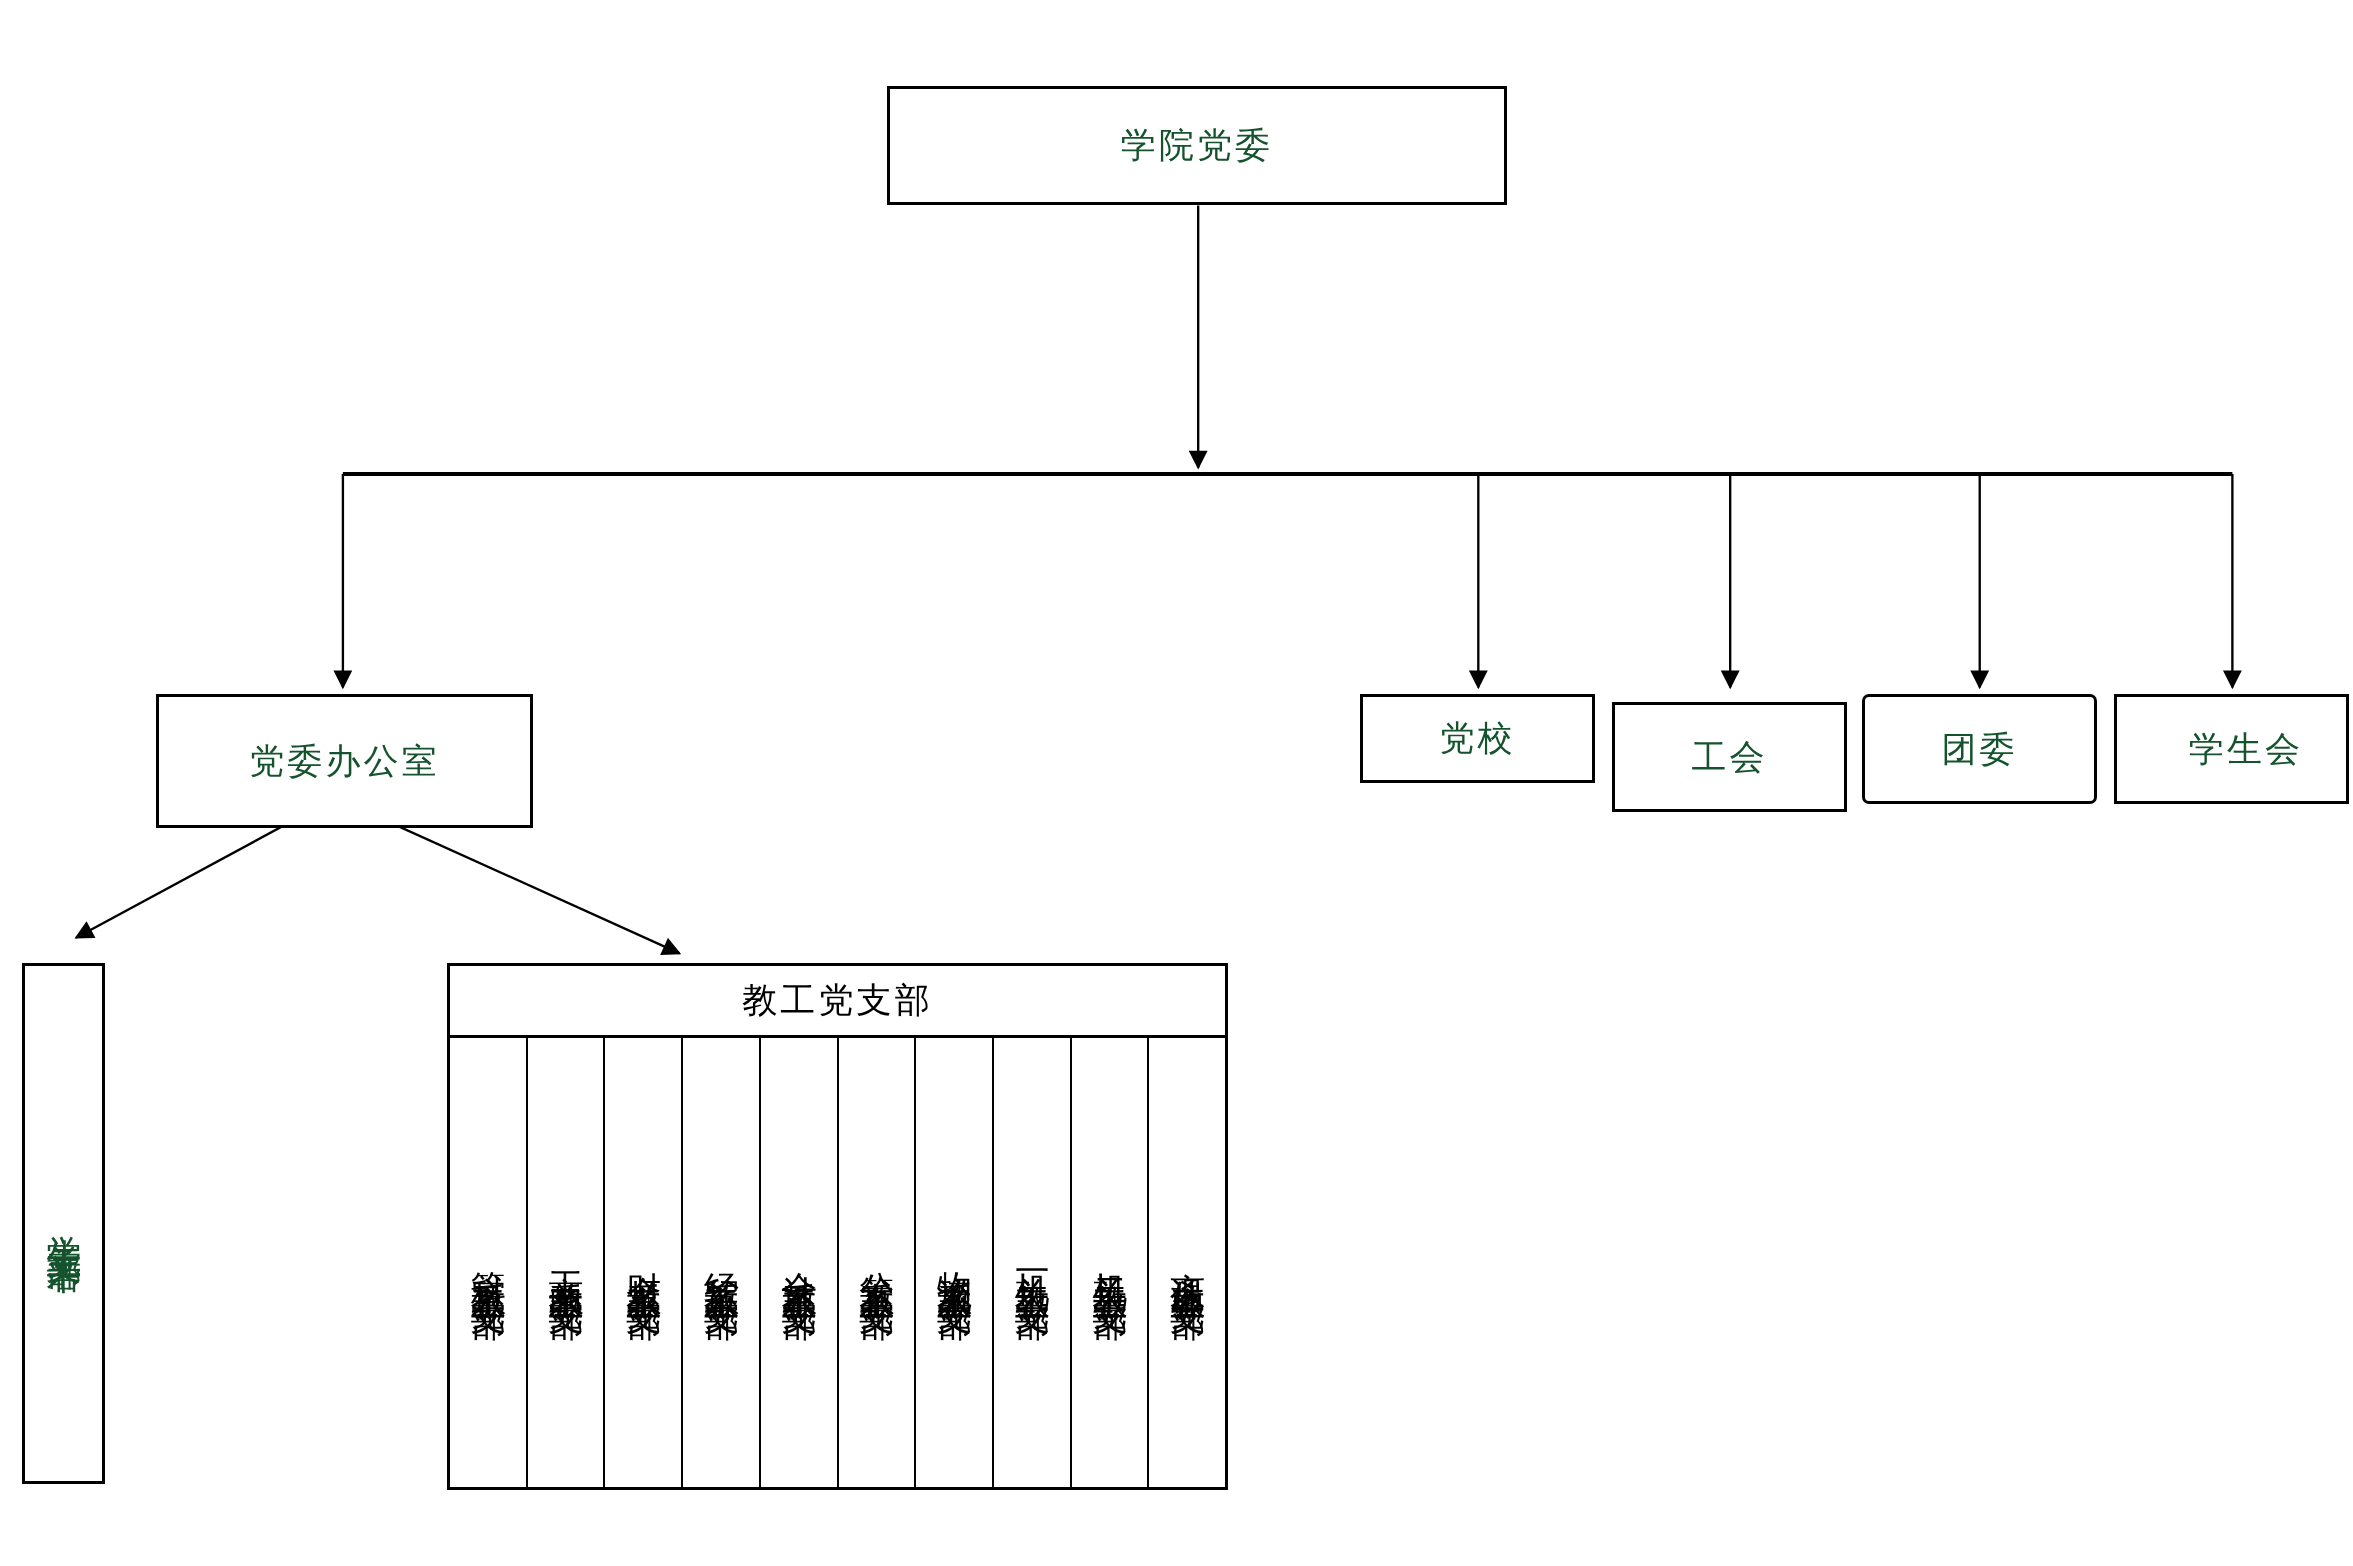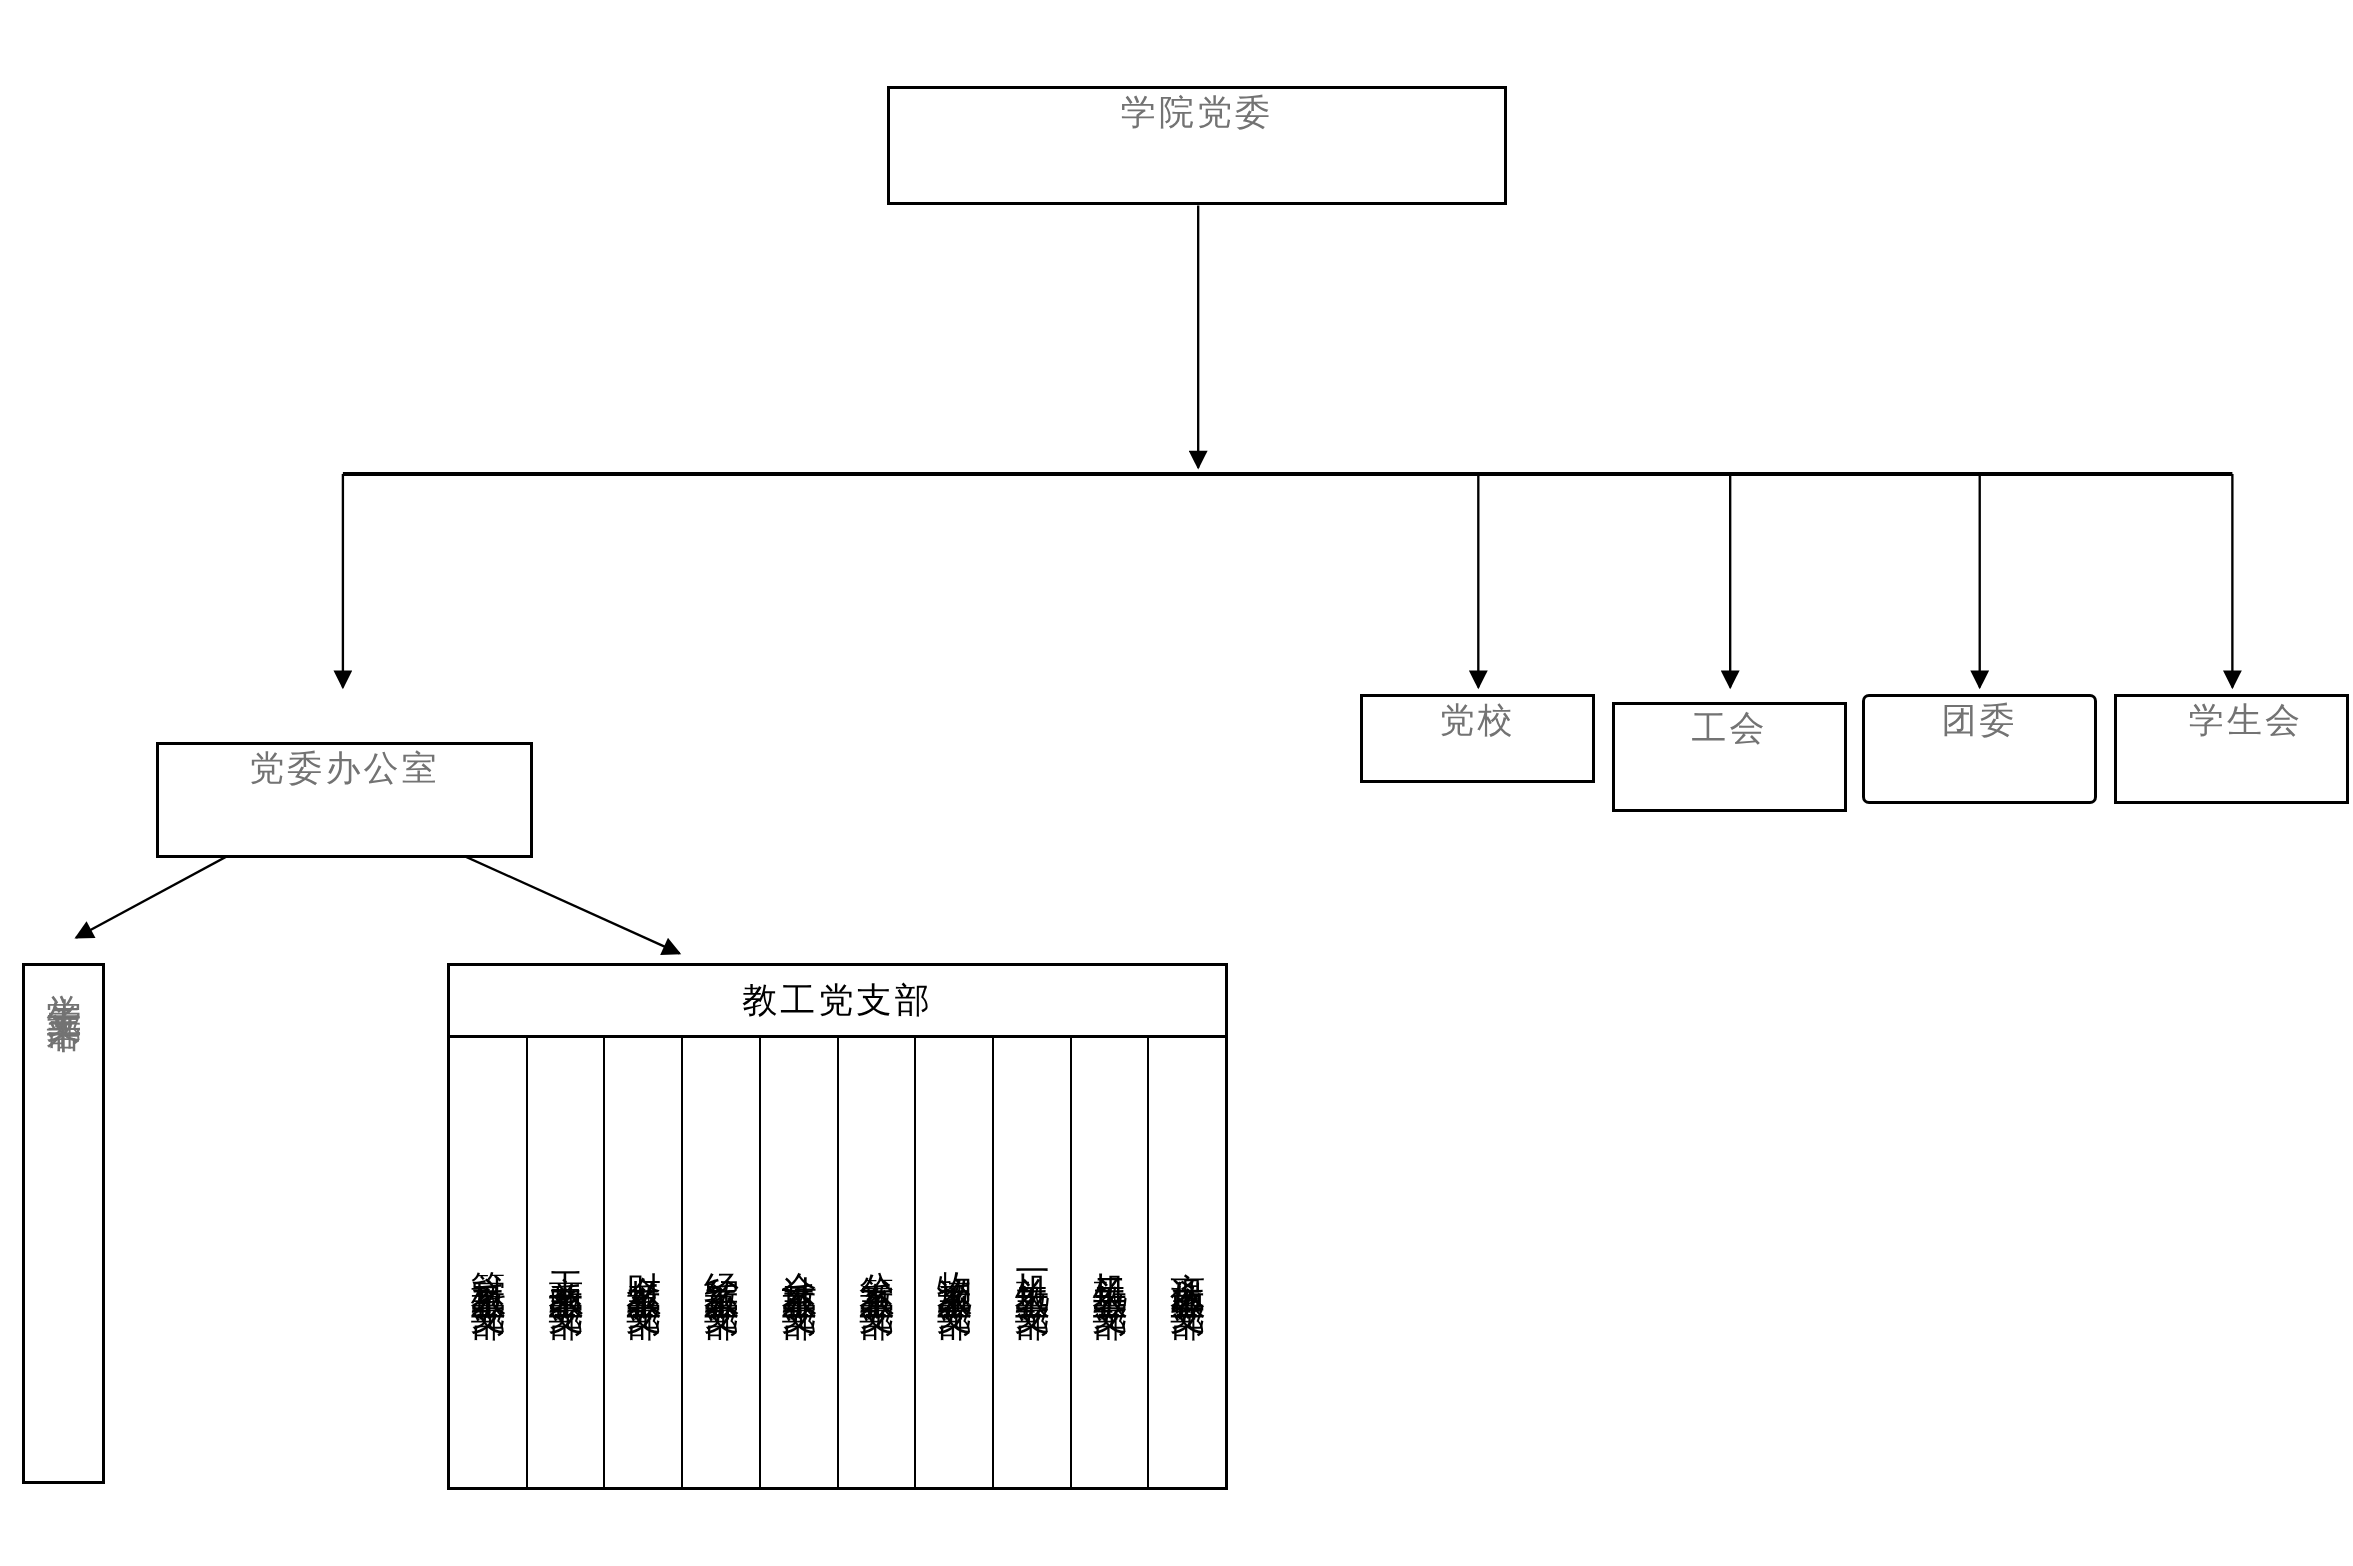--- a/index.html
+++ b/index.html
@@ -21,29 +21,29 @@
     position: absolute;
     left: 0; top: 0;
     width: 2354px; height: 1567px;
   }
   .node {
     position: absolute;
     box-sizing: border-box;
     border: 3.1px solid #000000;
     background: #ffffff;
     display: flex;
-    align-items: flex-start;
+    align-items: center;
     justify-content: center;
-    color: #737373;
+    color: #14532d;
     font-size: 35px;
     letter-spacing: 3.1px;
     white-space: nowrap;
   }
   .node-root    { left: 887px; top: 86px;  width: 620px; height: 119px; border-width: 3.9px; }
-  .node-office  { left: 156px;  top: 694px;  width: 377px; height: 116px; margin-top: 48px; }
+  .node-office  { left: 156px;  top: 694px;  width: 377px; height: 134px; }
   .node-sib-0   { left: 1360px; top: 694px;  width: 235px; height: 89px; }
   .node-sib-1   { left: 1612px; top: 694px;  width: 235px; height: 110px; margin-top: 8px; }
   .node-sib-2   { left: 1862px; top: 694px;  width: 235px; height: 110px; border-radius: 7px; }
   .node-sib-3   { left: 2114px; top: 694px;  width: 235px; height: 110px; padding-left: 29px; }
   .node-student {
     left: 22px; top: 963px; width: 83px; height: 521px;
   }
   .vtext {
     writing-mode: vertical-rl;
     text-orientation: upright;

